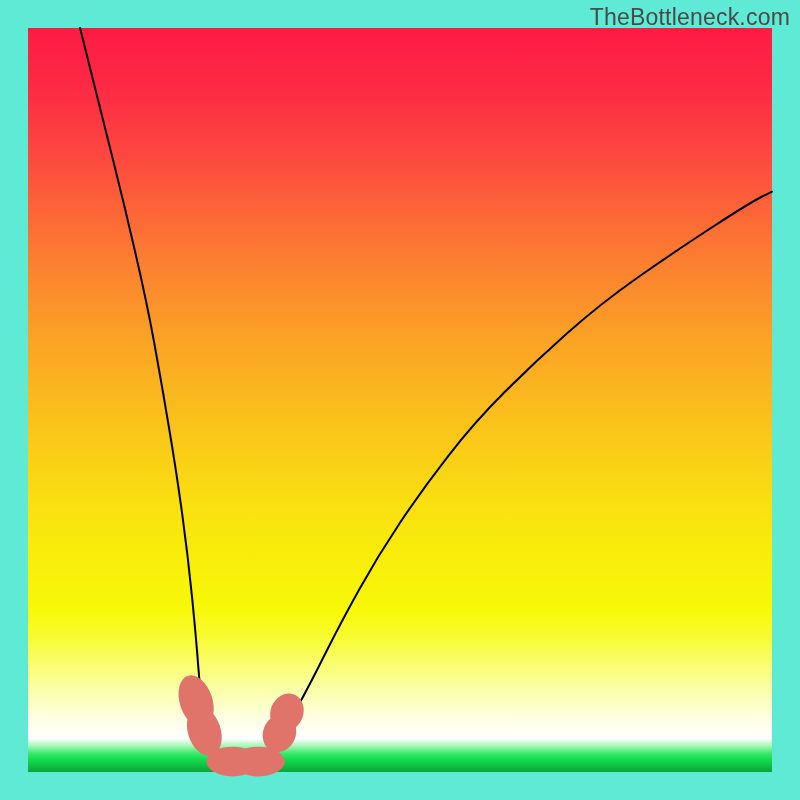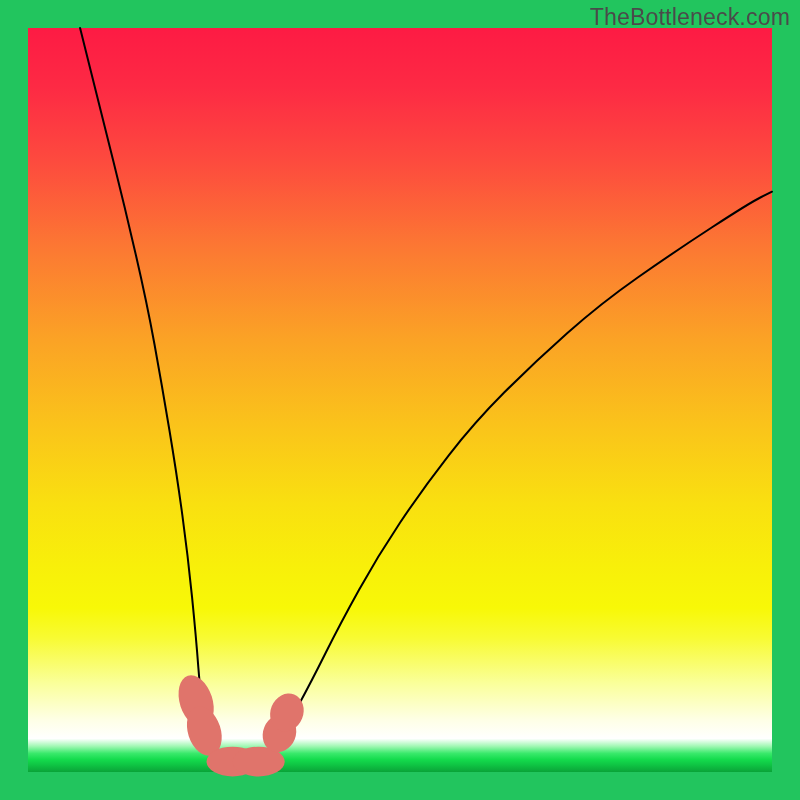--- a/index.html
+++ b/index.html
@@ -10,21 +10,21 @@
     overflow: hidden;
     background: #000;
     font-family: Arial, Helvetica, sans-serif;
   }
   .frame {
     position: absolute;
     left: 0;
     top: 0;
     width: 800px;
     height: 800px;
-    background: #22c55e;
+    background: #5eead4;
   }
   .plot {
     position: absolute;
     left: 28px;
     top: 28px;
     width: 744px;
     height: 744px;
     background: linear-gradient(to bottom,
       #fd1b44 0%,
       #fd2a44 8%,

